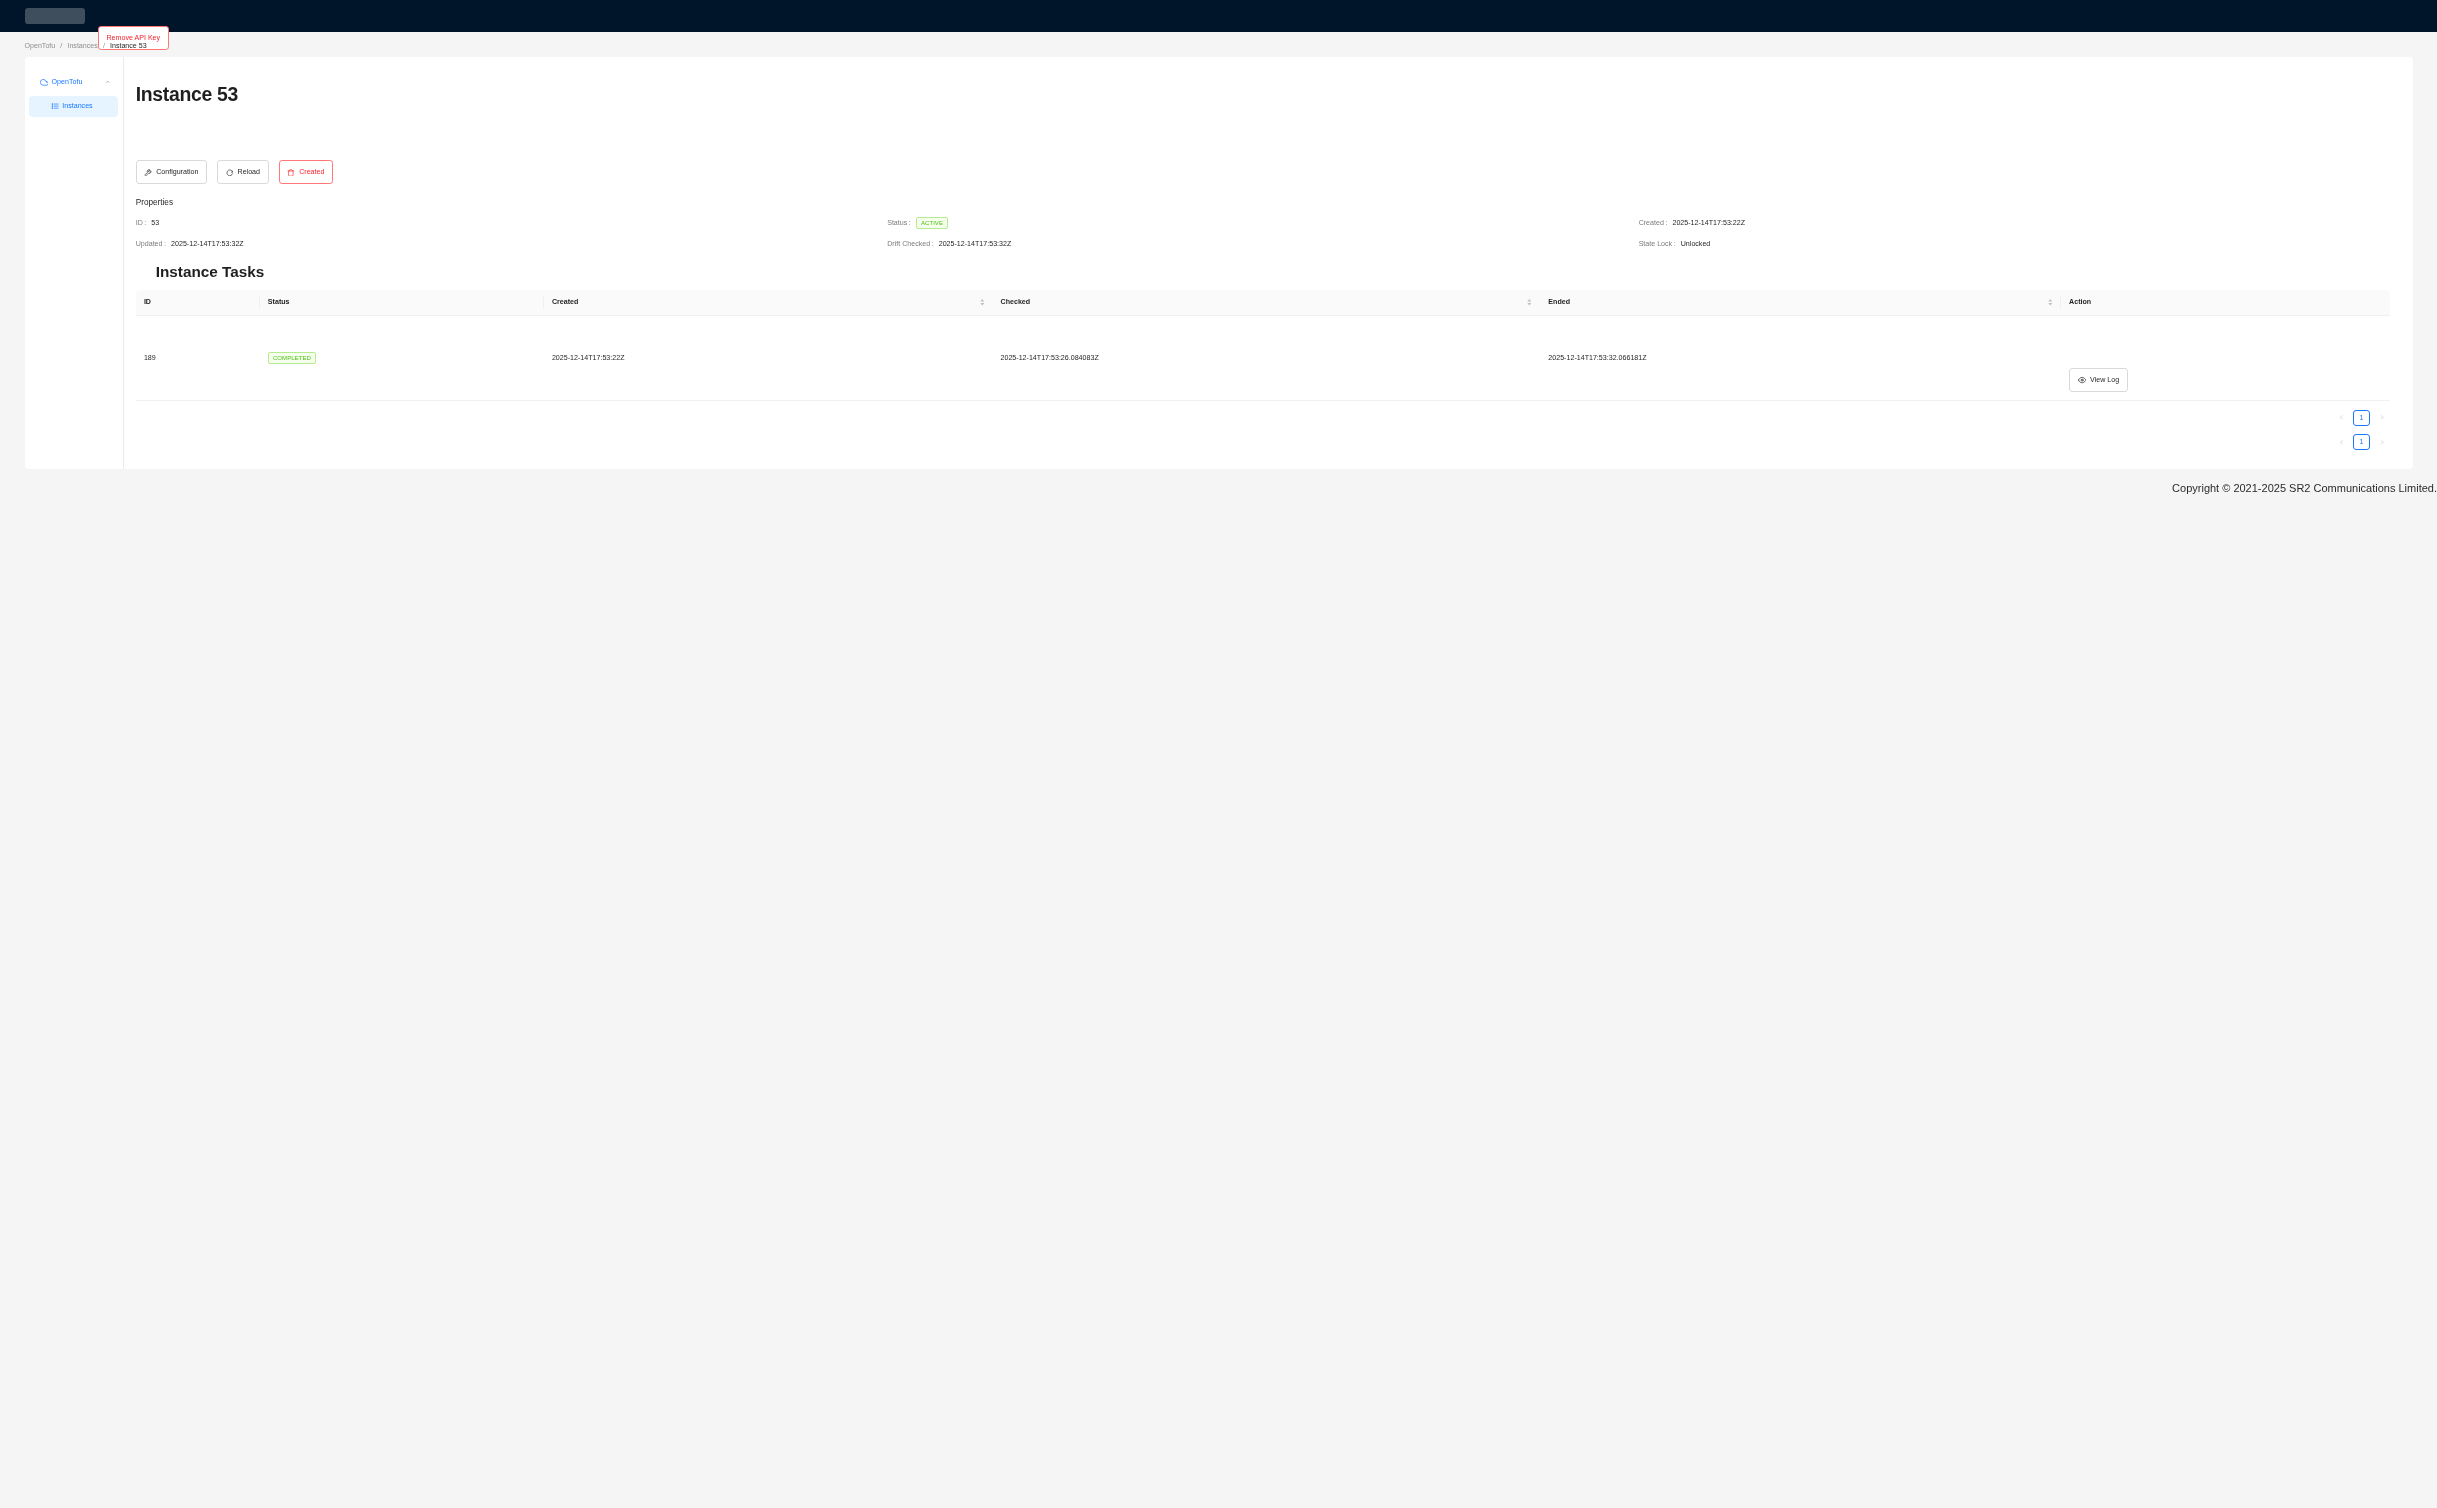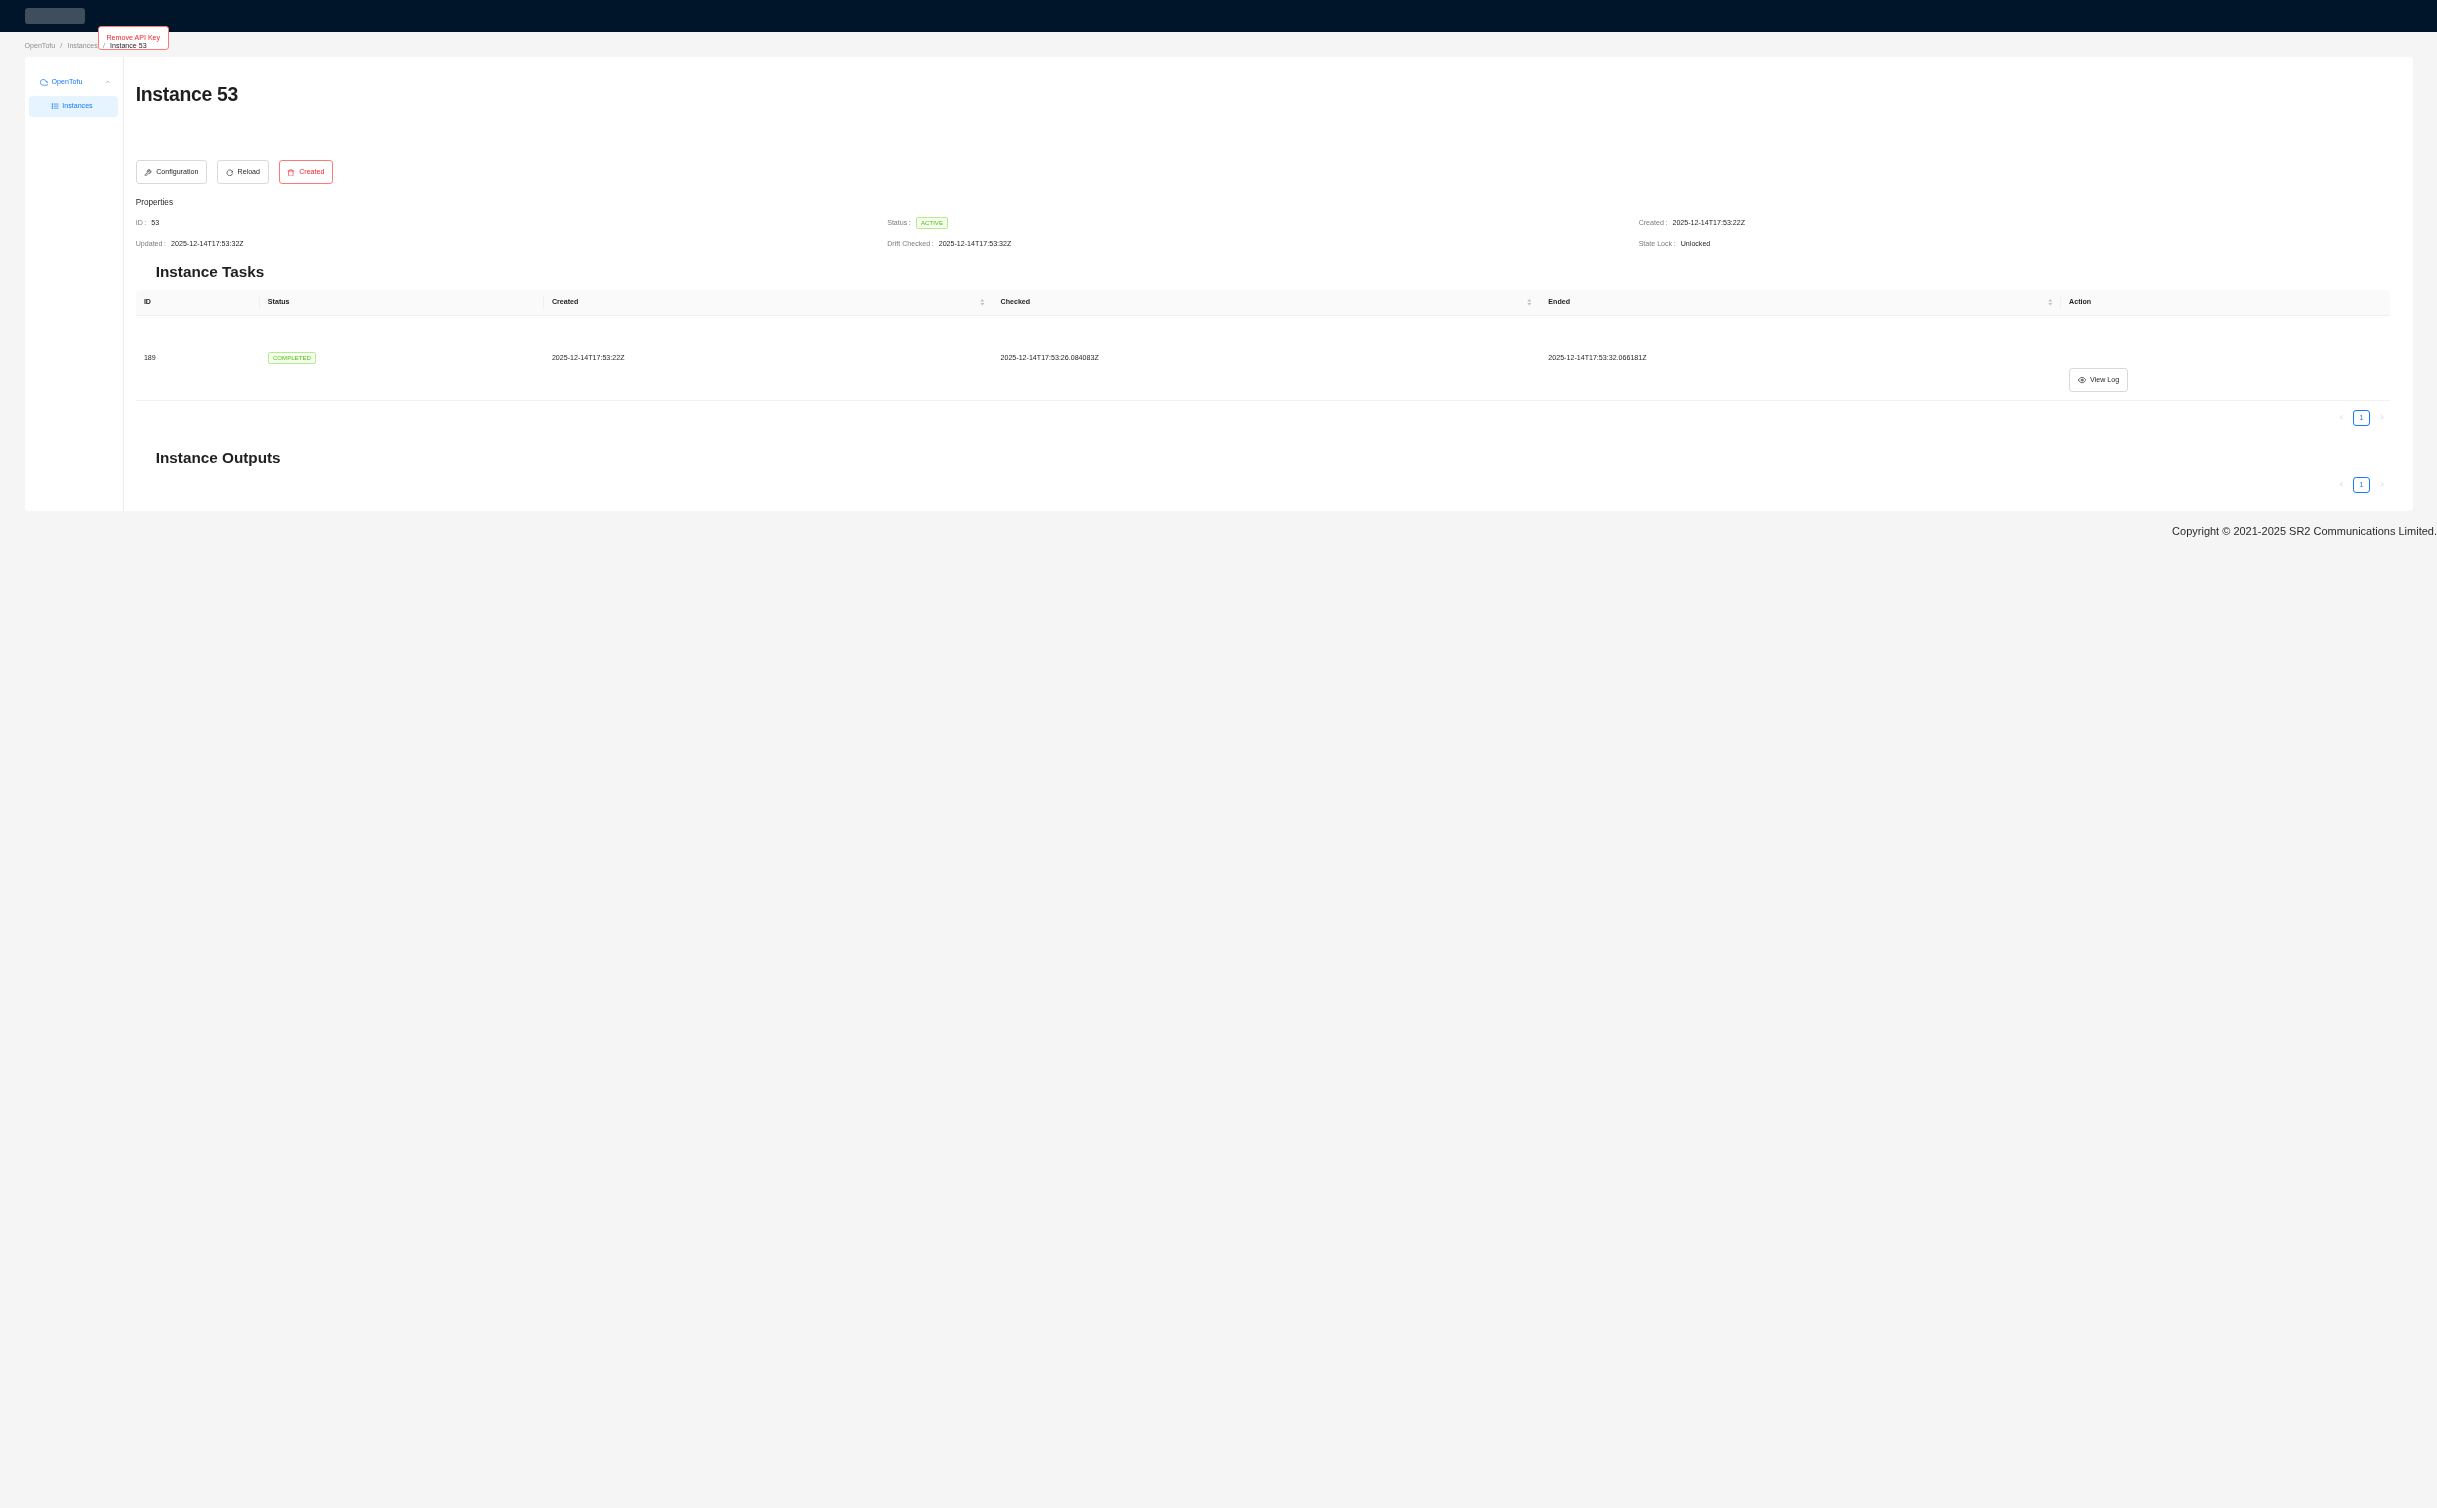--- a/index.html
+++ b/index.html
@@ -286,21 +286,20 @@
             </svg></span>
       </button>
       <button class="page-btn page-number">1</button>
       <button class="page-btn page-arrow">
         <span><svg width="6.6" height="6.6" viewBox="0 0 24 24" fill="none" stroke="currentColor" stroke-width="2.5" stroke-linecap="round" stroke-linejoin="round">
               <polyline points="9 18 15 12 9 6"></polyline>
             </svg></span>
       </button>
     </div>
 
-    <h2 class="section-title outputs-title">Instance Outputs</h2>
     <div class="pagination">
       <button class="page-btn page-arrow">
         <span><svg width="6.6" height="6.6" viewBox="0 0 24 24" fill="none" stroke="currentColor" stroke-width="2.5" stroke-linecap="round" stroke-linejoin="round">
               <polyline points="15 18 9 12 15 6"></polyline>
             </svg></span>
       </button>
       <button class="page-btn page-number">1</button>
       <button class="page-btn page-arrow">
         <span><svg width="6.6" height="6.6" viewBox="0 0 24 24" fill="none" stroke="currentColor" stroke-width="2.5" stroke-linecap="round" stroke-linejoin="round">
               <polyline points="9 18 15 12 9 6"></polyline>

